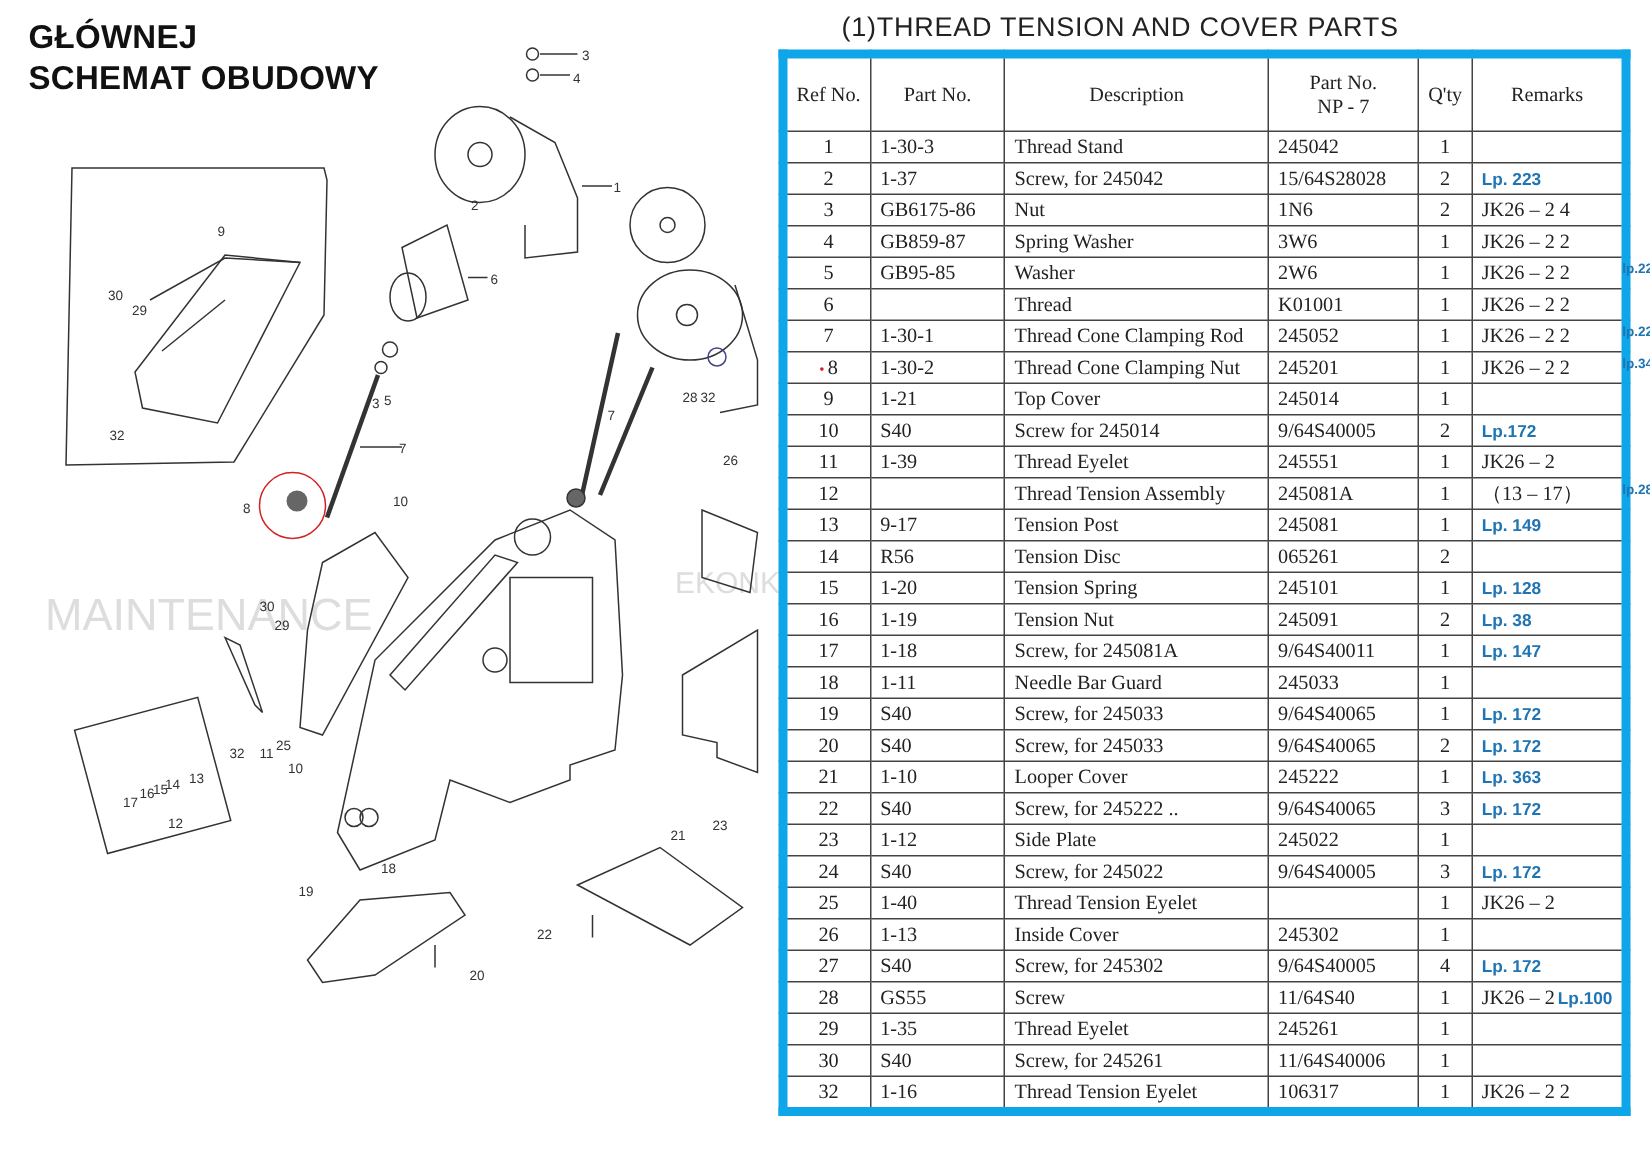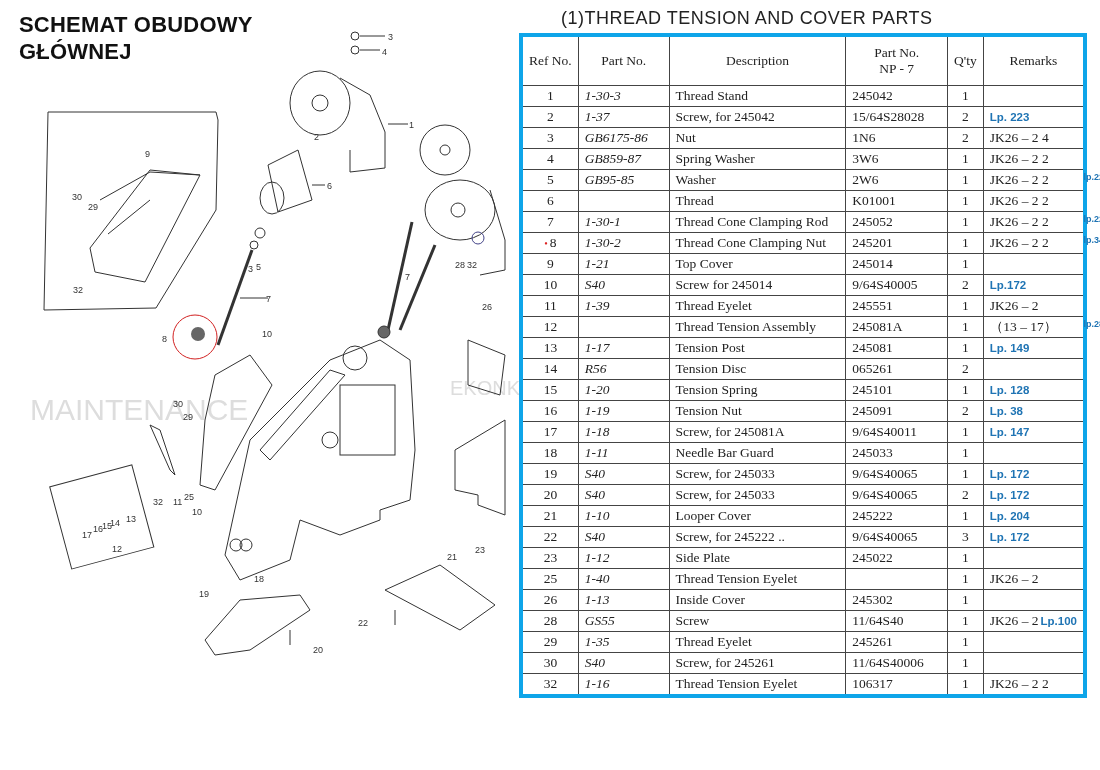--- a/index.html
+++ b/index.html
@@ -3,39 +3,39 @@
 <meta charset="utf-8">
 <style>
   html, body { margin:0; padding:0; }
   body { width:1100px; height:770px; background:#fff; position:relative; overflow:hidden; font-family:"Liberation Serif", serif; color:#222; }
   .heading { position:absolute; left:19px; top:11px; font-family:"Liberation Sans", sans-serif; font-weight:bold; font-size:22px; line-height:27px; color:#111; letter-spacing:0.2px; }
   .diagram { position:absolute; left:0; top:0; width:520px; height:770px; }
   .section-title { position:absolute; left:521px; top:8px; font-family:"Liberation Sans", sans-serif; font-size:18px; color:#222; letter-spacing:0.5px;margin-left:40px; }
   table.parts { position:absolute; left:519px; top:33px; border-collapse:collapse; width:568px; font-size:13.5px; }
   table.parts th, table.parts td { border:1px solid #444; padding:0 6px; height:20px; white-space:nowrap; position:relative; }
   table.parts th { font-weight:normal; height:48px; text-align:center; font-size:13.5px; }
-  table.parts { border:4px solid #0ea5e9; }
+  table.parts { border:6px solid #0ea5e9; }
   td.ref { text-align:center; width:42px; }
-  td.pno { width:86px;font-style:italic; }
+  td.pno { width:86px; }
   td.desc { width:170px; }
   td.np { width:98px; }
   td.qty { text-align:center; width:22px; }
   td.rem { width:80px; }
   .blue { color:#1f74b4; font-family:"Liberation Sans", sans-serif; font-size:11.5px; font-weight:bold; }
   .blue-sm { color:#1f74b4; font-family:"Liberation Sans", sans-serif; font-size:9px; font-weight:bold; position:absolute; right:-26px; top:2px; }
   .red-dot { color:#d22; font-size:10px; margin-right:2px; }
   .diag-label { font-family:"Liberation Sans", sans-serif; font-size:9px; fill:#333; }
   .ghost { font-family:"Liberation Sans", sans-serif; fill:#ddd; }
 </style>
 </head>
 <body>
 
 <div class="heading">
+  <div>GŁÓWNEJ</div>
   <div>SCHEMAT OBUDOWY</div>
-  <div>GŁÓWNEJ</div>
 </div>
 
 <svg class="diagram" viewBox="0 0 520 770" xmlns="http://www.w3.org/2000/svg">
   <text class="ghost" x="30" y="420" font-size="30">MAINTENANCE</text>
   <text class="ghost" x="450" y="395" font-size="20">EKONKRET.PL</text>
 
   <g fill="none" stroke="#333" stroke-width="1">
     <path d="M48 112 L216 112 L218 120 L216 210 L156 308 L44 310 Z"></path>
     <path d="M90 248 L150 170 L200 175 L145 282 L95 272 Z"></path>
     <path d="M100 200 L150 172 L200 175"></path>
@@ -248,21 +248,21 @@
       <tr>
         <td class="ref"><span>12</span></td>
         <td class="pno"></td>
         <td class="desc">Thread Tension Assembly</td>
         <td class="np">245081A</td>
         <td class="qty">1</td>
         <td class="rem"><span>（13 – 17）</span><span class="blue-sm">lp.282</span></td>
       </tr>
       <tr>
         <td class="ref"><span>13</span></td>
-        <td class="pno">1-17</td>
+        <td class="pno">9-17</td>
         <td class="desc">Tension Post</td>
         <td class="np">245081</td>
         <td class="qty">1</td>
         <td class="rem"><span></span><span class="blue">Lp. 149</span></td>
       </tr>
       <tr>
         <td class="ref"><span>14</span></td>
         <td class="pno">R56</td>
         <td class="desc">Tension Disc</td>
         <td class="np">065261</td>
@@ -316,55 +316,71 @@
         <td class="np">9/64S40065</td>
         <td class="qty">2</td>
         <td class="rem"><span></span><span class="blue">Lp. 172</span></td>
       </tr>
       <tr>
         <td class="ref"><span>21</span></td>
         <td class="pno">1-10</td>
         <td class="desc">Looper Cover</td>
         <td class="np">245222</td>
         <td class="qty">1</td>
-        <td class="rem"><span></span><span class="blue">Lp. 204</span></td>
+        <td class="rem"><span></span><span class="blue">Lp. 363</span></td>
       </tr>
       <tr>
         <td class="ref"><span>22</span></td>
         <td class="pno">S40</td>
         <td class="desc">Screw, for 245222 ..</td>
         <td class="np">9/64S40065</td>
         <td class="qty">3</td>
         <td class="rem"><span></span><span class="blue">Lp. 172</span></td>
       </tr>
       <tr>
         <td class="ref"><span>23</span></td>
         <td class="pno">1-12</td>
         <td class="desc">Side Plate</td>
         <td class="np">245022</td>
         <td class="qty">1</td>
         <td class="rem"><span></span></td>
       </tr>
       <tr>
+        <td class="ref"><span>24</span></td>
+        <td class="pno">S40</td>
+        <td class="desc">Screw, for 245022</td>
+        <td class="np">9/64S40005</td>
+        <td class="qty">3</td>
+        <td class="rem"><span></span><span class="blue">Lp. 172</span></td>
+      </tr>
+      <tr>
         <td class="ref"><span>25</span></td>
         <td class="pno">1-40</td>
         <td class="desc">Thread Tension Eyelet</td>
         <td class="np"></td>
         <td class="qty">1</td>
         <td class="rem"><span>JK26 – 2</span></td>
       </tr>
       <tr>
         <td class="ref"><span>26</span></td>
         <td class="pno">1-13</td>
         <td class="desc">Inside Cover</td>
         <td class="np">245302</td>
         <td class="qty">1</td>
         <td class="rem"><span></span></td>
       </tr>
       <tr>
+        <td class="ref"><span>27</span></td>
+        <td class="pno">S40</td>
+        <td class="desc">Screw, for 245302</td>
+        <td class="np">9/64S40005</td>
+        <td class="qty">4</td>
+        <td class="rem"><span></span><span class="blue">Lp. 172</span></td>
+      </tr>
+      <tr>
         <td class="ref"><span>28</span></td>
         <td class="pno">GS55</td>
         <td class="desc">Screw</td>
         <td class="np">11/64S40</td>
         <td class="qty">1</td>
         <td class="rem"><span>JK26 – 2</span><span class="blue" style="margin-left: 2px;">Lp.100</span></td>
       </tr>
       <tr>
         <td class="ref"><span>29</span></td>
         <td class="pno">1-35</td>

